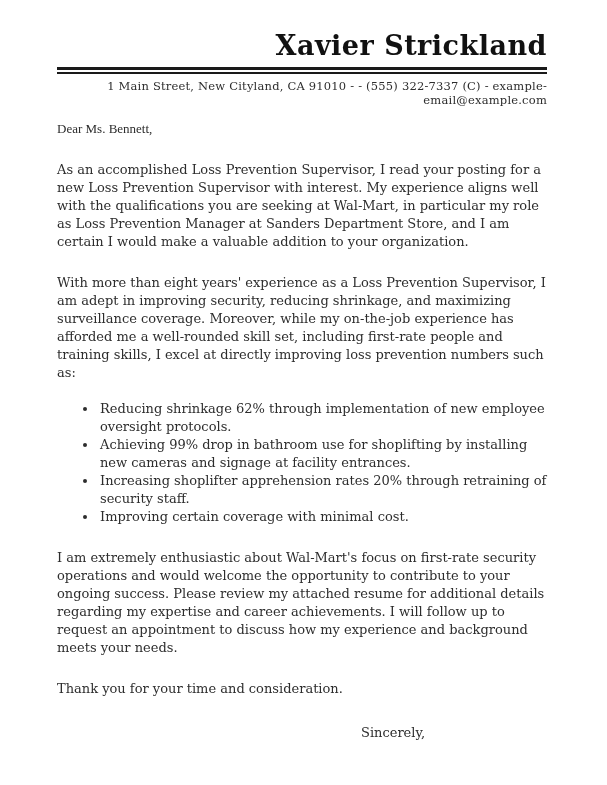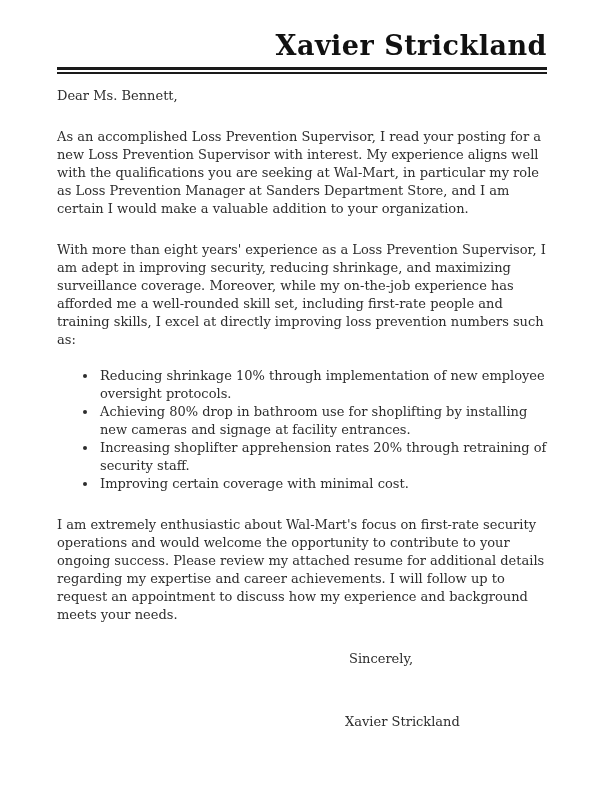--- a/index.html
+++ b/index.html
@@ -51,63 +51,66 @@
   }
   .letter-body p {
     margin: 0 0 0 0;
   }
   .letter-body p + p,
   .letter-body ul + p {
     margin-top: 23px;
   }
   .salutation {
     margin: 0;
+    font-family: Liberation Serif, serif;
   }
   ul.achievements {
     margin: 18px 0 0 0;
     padding-left: 41px;
   }
   ul.achievements li {
     margin: 0;
     padding-left: 2px;
   }
   
   .signoff {
     margin-top: 26px;
     margin-left: 288px;
   }
-  .signoff .valediction { margin: 4px; }
+  .signoff .valediction { margin: 16px; }
   .signoff .signature   { margin: 45px 0 0 0; }
 </style>
 </head>
 <body>
 
 <div class="page">
 
   <header>
     <h1 class="sender-name">Xavier Strickland</h1>
     <div class="rule"></div>
+    <div class="contact-line">1 Main Street, New Cityland, CA 91010 - - (555) 322-7337 (C) - example-email@example.com</div>
   </header>
 
   <main class="letter-body">
     <p class="salutation">Dear Ms. Bennett,</p>
 
     <p>As an accomplished Loss Prevention Supervisor, I read your posting for a new Loss Prevention Supervisor with interest. My experience aligns well with the qualifications you are seeking at Wal-Mart, in particular my role as Loss Prevention Manager at Sanders Department Store, and I am certain I would make a valuable addition to your organization.</p>
 
     <p>With more than eight years' experience as a Loss Prevention Supervisor, I am adept in improving security, reducing shrinkage, and maximizing surveillance coverage. Moreover, while my on-the-job experience has afforded me a well-rounded skill set, including first-rate people and training skills, I excel at directly improving loss prevention numbers such as:</p>
 
     <ul class="achievements">
-      <li>Reducing shrinkage 10% through implementation of new employee oversight protocols.</li>
-      <li>Achieving 80% drop in bathroom use for shoplifting by installing new cameras and signage at facility entrances.</li>
+      <li>Reducing shrinkage 62% through implementation of new employee oversight protocols.</li>
+      <li>Achieving 99% drop in bathroom use for shoplifting by installing new cameras and signage at facility entrances.</li>
       <li>Increasing shoplifter apprehension rates 20% through retraining of security staff.</li>
       <li>Improving certain coverage with minimal cost.</li>
     </ul>
 
     <p>I am extremely enthusiastic about Wal-Mart's focus on first-rate security operations and would welcome the opportunity to contribute to your ongoing success. Please review my attached resume for additional details regarding my expertise and career achievements. I will follow up to request an appointment to discuss how my experience and background meets your needs.</p>
 
+    <p>Thank you for your time and consideration.</p>
 
     <div class="signoff">
       <p class="valediction">Sincerely,</p>
       <p class="signature">Xavier Strickland</p>
     </div>
   </main>
 
 </div>
 
 </body></html>

